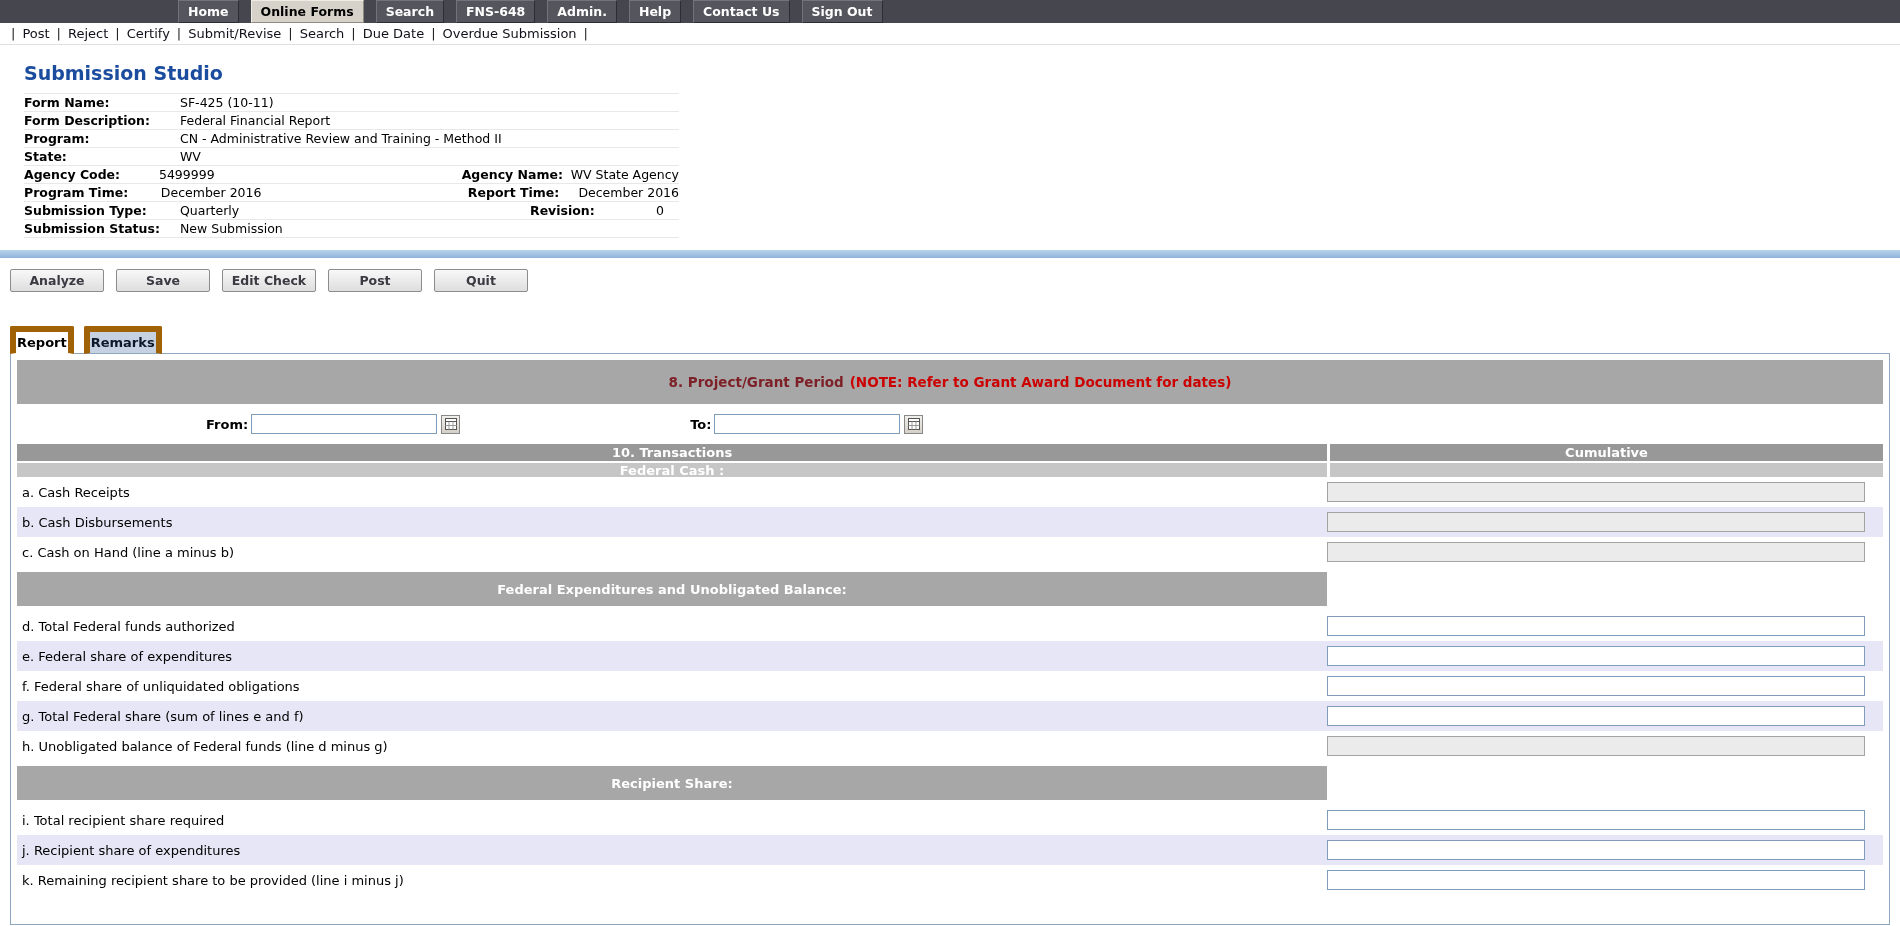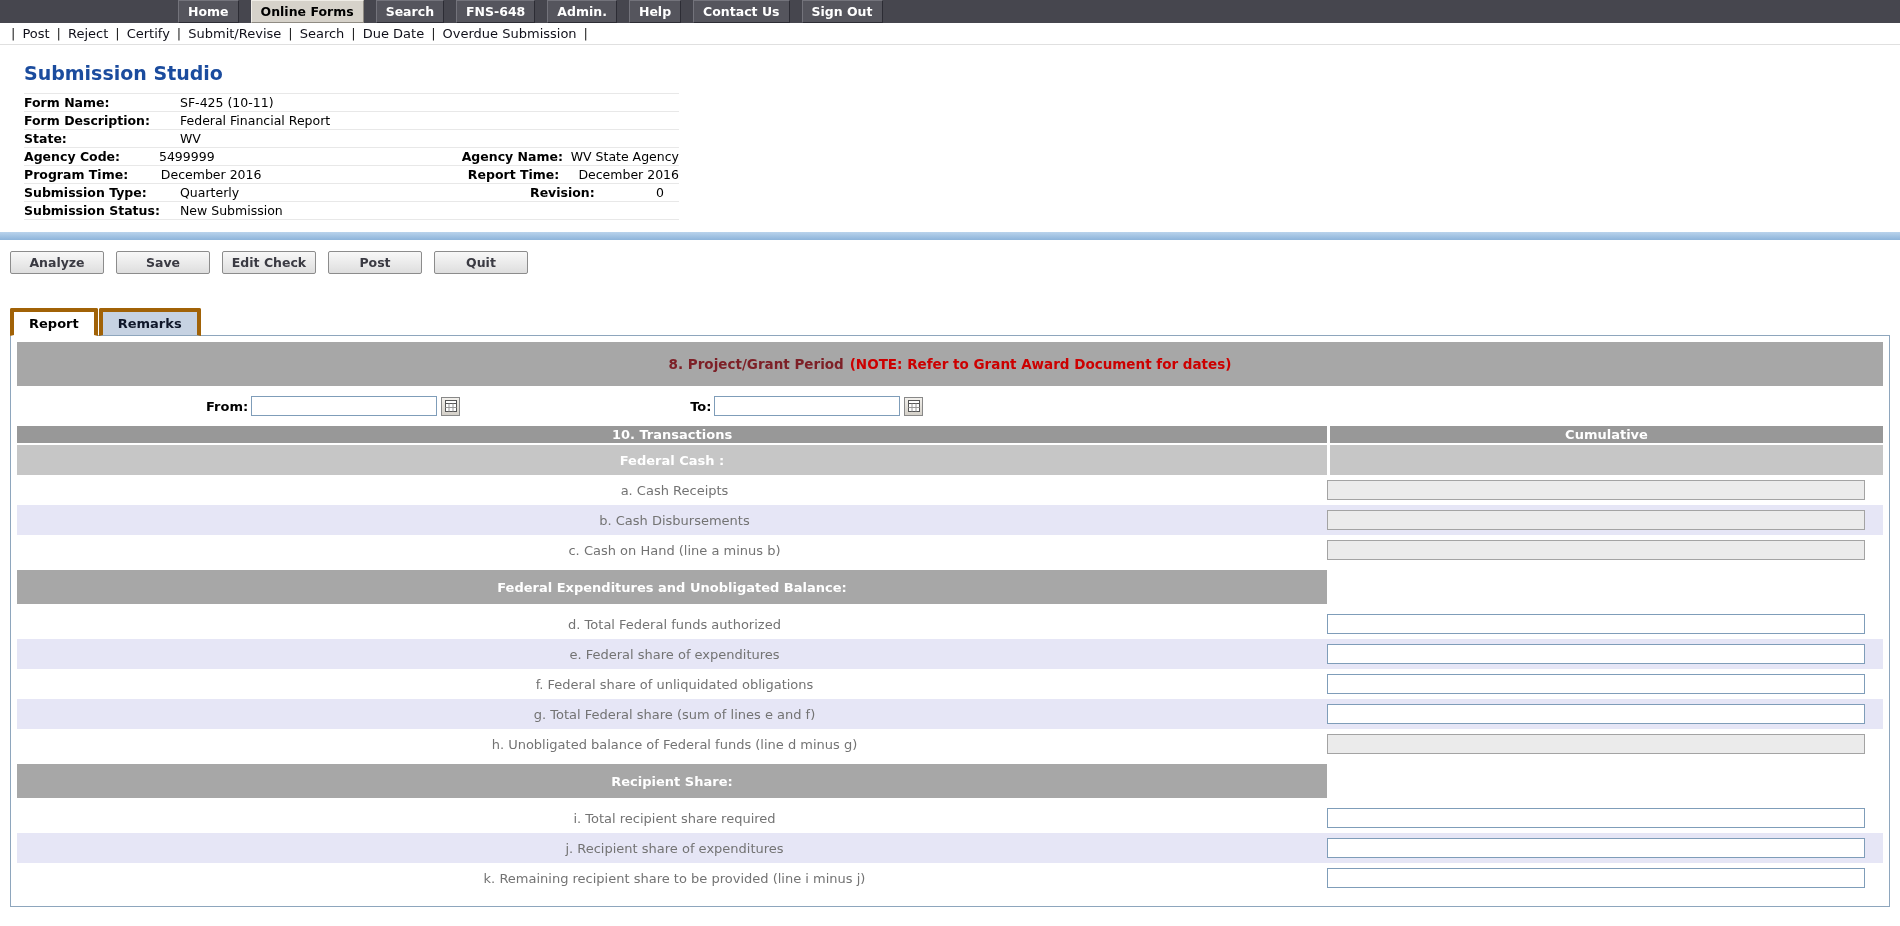--- a/index.html
+++ b/index.html
@@ -24,22 +24,22 @@
   .info-label { font-weight: bold; color: #000; }
   .c1 { width: 156px; } .c2 { width: 350px; } .c3 { width: 126px; } .c4 { flex: none; }
   .blue-bar { margin-top: 12px; height: 8px; background: linear-gradient(#b9d3ec, #8db4da); }
   
   .actions { margin: 11px 0 0 10px; display: flex; gap: 12px; height: 23px; }
   .act-btn { width: 94px; height: 23px; font-size: 12.5px; font-weight: bold; color: #3a3a42;
     background: linear-gradient(#f8f8f8, #dedede); border: 1px solid #8c8c8c; border-radius: 2px;
     font-family: inherit; cursor: pointer; }
   
   .tabbar { margin: 34px 0 0 10px; display: flex; position: relative; z-index: 2; height: 27px; }
-  .tab { display: flex; align-items: center; padding: 0 15px; font-size: 13px; font-weight: bold;
-    border: 4px solid #a16207; border-radius: 2px 2px 0 0; margin-right: 1px; margin-bottom: -1px; cursor: pointer; }
+  .tab { display: flex; align-items: center; padding: 0 1px; font-size: 13px; font-weight: bold;
+    border: 6px solid #a16207; border-radius: 2px 2px 0 0; margin-right: 10px; margin-bottom: -1px; cursor: pointer; }
   .tab.active { background: #fff; color: #000; border-bottom: 1px solid #fff; }
   .tab.inactive { background: #c6d2e2; color: #0f172a; border-bottom: 1px solid #8ea6bd; }
   
   .panel { margin: 0 10px; border: 1px solid #8ea6bd; padding: 6px; background: #fff; height: 572px; overflow: hidden; }
   .period-header { height: 44px; background: #a7a7a7; display: flex; align-items: center; justify-content: center;
     font-size: 13.5px; font-weight: bold; }
   .period-title { color: #7d2027; }
   .period-note { color: #cc0000; margin-left: 6px; }
   .date-row { height: 40px; display: flex; align-items: center; font-size: 13px; }
   .date-label { font-weight: bold; }
@@ -47,30 +47,30 @@
   .to-label { margin-left: 230px; }
   .date-input { width: 186px; height: 20px; border: 1px solid #7f9db9; margin-left: 3px; font-size: 13px; padding: 0 3px; font-family: inherit; }
   .cal-btn { width: 19px; height: 19px; margin-left: 4px; background: linear-gradient(#f2f0ec, #d4d0c8);
     border: 1px solid #888; display: flex; align-items: center; justify-content: center; padding: 0; cursor: pointer; }
   
   .trans-header { display: flex; height: 17px; margin-bottom: 2px; }
   .th-left, .th-right { background: #989898; color: #fff; font-weight: bold; font-size: 13px;
     display: flex; align-items: center; justify-content: center; }
   .th-left { width: 1310px; margin-right: 3px; }
   .th-right { flex: 1; }
-  .secfull-row { display: flex; height: 30px; }
+  .secfull-row { display: flex; height: 14px; }
   .secfull-left { width: 1310px; margin-right: 3px; background: #c6c6c6; color: #fff; font-weight: bold; font-size: 13px;
     display: flex; align-items: center; justify-content: center; }
   .secfull-right { flex: 1; background: #c6c6c6; }
   .sec-row { margin: 5px 0; }
   .sec-bar { width: 1310px; height: 34px; background: #a7a7a7; color: #fff; font-weight: bold; font-size: 13px;
     display: flex; align-items: center; justify-content: center; }
   .t-row { display: flex; height: 30px; align-items: center; font-size: 13px; background: #fff; }
   .t-row.alt { background: #e6e6f6; }
-  .t-label { width: 1310px; padding-left: 5px; color: #737373; text-align: center; }
+  .t-label { width: 1310px; padding-left: 5px; color: #000000; }
   .t-cell { flex: 1; display: flex; align-items: center; }
   .t-input { width: 538px; height: 20px; border: 1px solid #7f9db9; background: #fff; font-size: 13px; padding: 0 3px; font-family: inherit; }
   .t-input.ro { background: #ebebeb; border: 1px solid #a3a3a3; }
 </style>
 </head>
 <body>
 
 <div class="topnav">
     <div class="nav-btn">Home</div>
     <div class="nav-btn active">Online Forms</div>
@@ -105,20 +105,26 @@
 <div class="info-table">
     <div class="info-row">
       <span class="info-label c1">Form Name:</span>
       <span class="info-value c2">SF-425 (10-11)</span>
       <span class="info-label c3"></span>
       <span class="info-value c4"></span>
     </div>
     <div class="info-row">
       <span class="info-label c1">Form Description:</span>
       <span class="info-value c2">Federal Financial Report</span>
+      <span class="info-label c3"></span>
+      <span class="info-value c4"></span>
+    </div>
+    <div class="info-row">
+      <span class="info-label c1">Program:</span>
+      <span class="info-value c2">CN - Administrative Review and Training - Method II</span>
       <span class="info-label c3"></span>
       <span class="info-value c4"></span>
     </div>
     <div class="info-row">
       <span class="info-label c1">State:</span>
       <span class="info-value c2">WV</span>
       <span class="info-label c3"></span>
       <span class="info-value c4"></span>
     </div>
     <div class="info-row">

